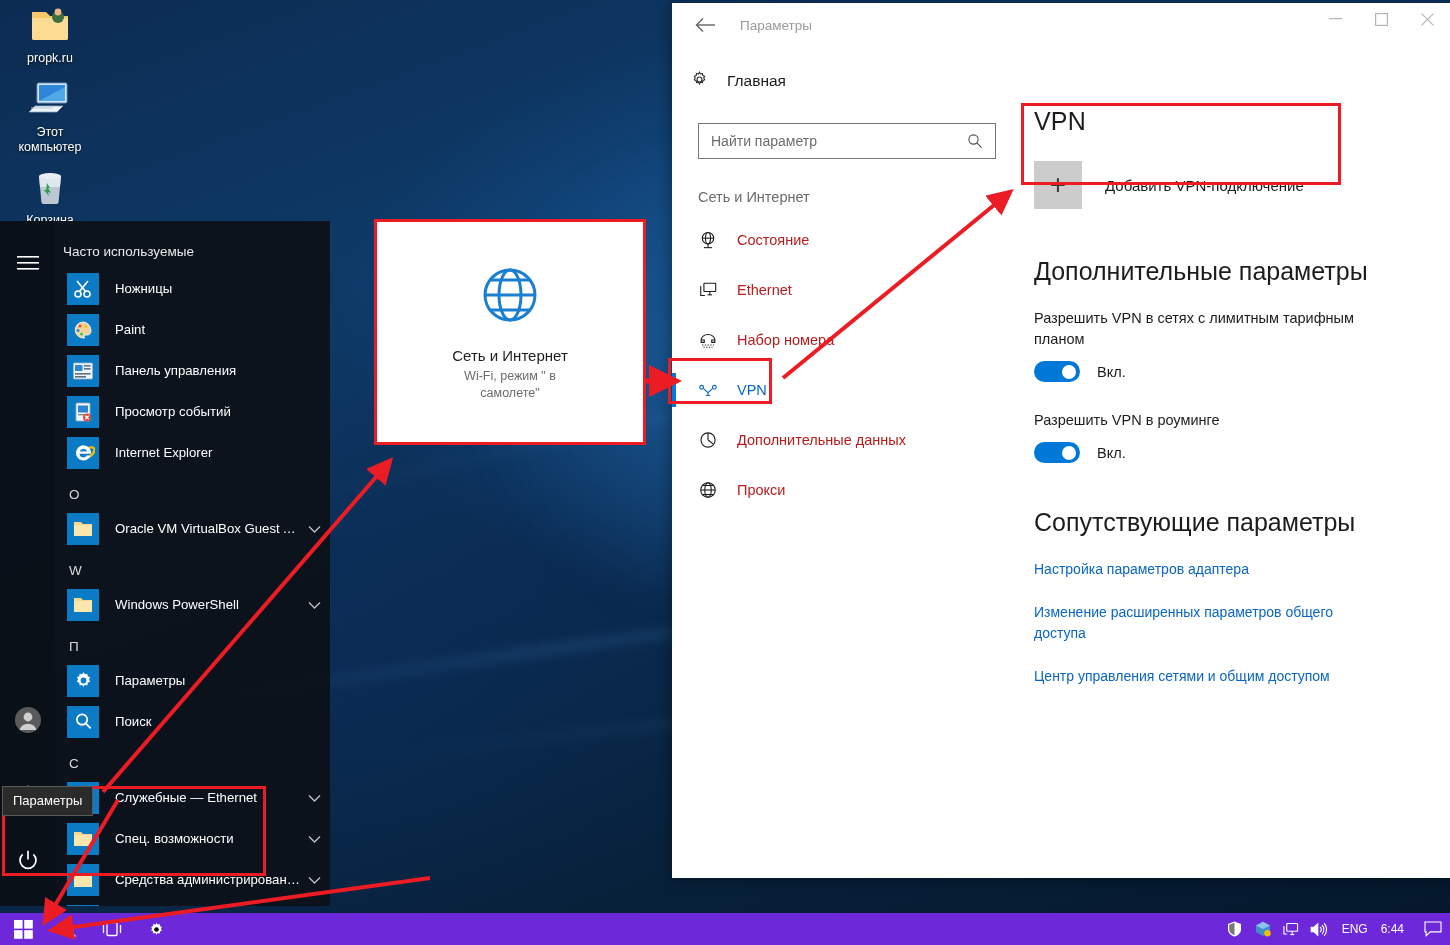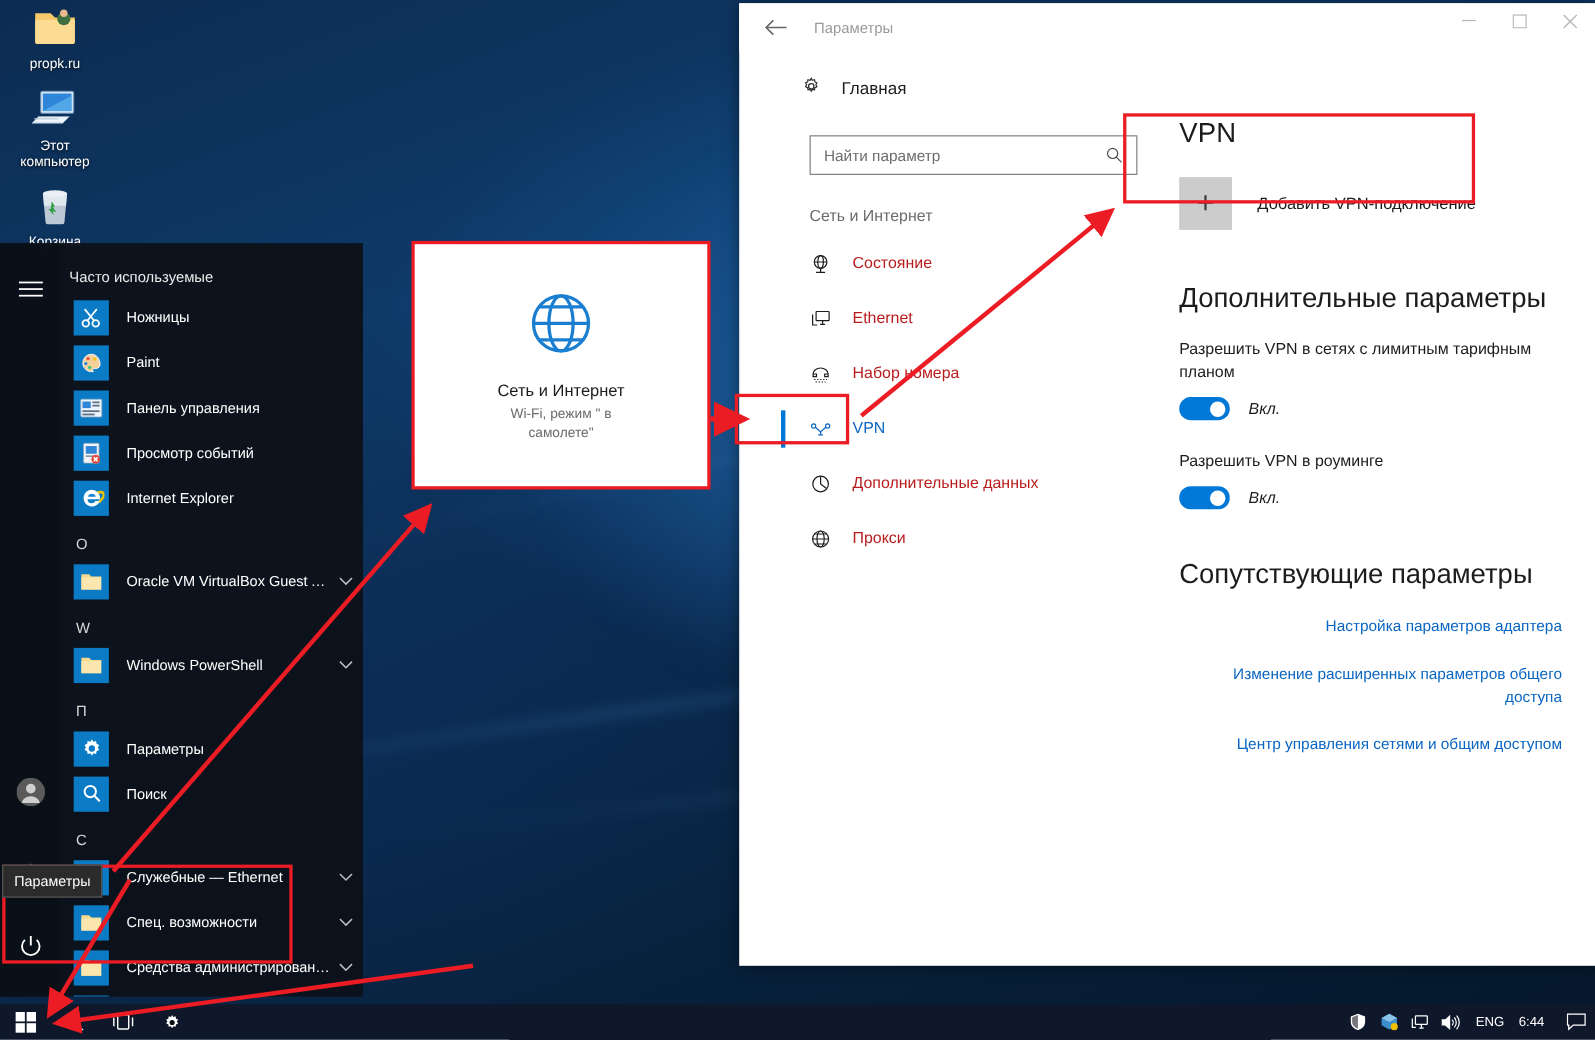--- a/index.html
+++ b/index.html
@@ -134,21 +134,21 @@
   #back-btn {
     width: 48px; height: 32px; margin-left: 10px;
     display: flex; align-items: center; justify-content: center;
   }
   #title-text {
     font-size: 13.5px; color: #9a9a9a; margin-left: 10px;
   }
   .wincontrols { position: absolute; right: 0; top: 0; display: flex; }
   .wc { width: 46px; height: 32px; display:flex; align-items:center; justify-content:center; }
 
-  #settings-body { display: flex; height: 831px; padding-left: 38px; }
+  #settings-body { display: flex; height: 831px; }
 
   
   #nav {
     width: 342px; flex: 0 0 342px; padding-left: 14px; padding-top: 14px;
   }
   #home-row { display: flex; align-items: center; height: 40px; padding-left: 4px; }
   #home-row .home-label { font-size: 15.5px; color: #1c1c1c; margin-left: 18px; }
   #search-box {
     position: relative; margin: 22px 18px 0 12px; height: 36px;
     border: 1px solid #767676; background: #ffffff;
@@ -187,42 +187,41 @@
     display: flex; align-items: center; justify-content: center;
     font-size: 28px; color: #3a3a3a; line-height: 1;
   }
   #add-vpn-row .av-label { font-size: 15px; color: #1c1c1c; margin-left: 23px; }
 
   .sec-head {
     font-size: 25px; font-weight: normal; color: #1c1c1c;
     margin-top: 45px; margin-bottom: 22px;
   }
   .opt-label { font-size: 14.5px; color: #1c1c1c; line-height: 21px; max-width: 352px; margin-top: 12px; }
-  .toggle-row { display: flex; align-items: center; margin-top: 11px; margin-bottom: 28px; font-style: italic; }
+  .toggle-row { display: flex; align-items: center; margin-top: 11px; margin-bottom: 28px; }
   .switch {
     width: 46px; height: 21px; border-radius: 11px; background: #0078d7;
     position: relative; flex: 0 0 46px;
   }
   .switch .knob {
     position: absolute; right: 4px; top: 3.5px;
     width: 14px; height: 14px; border-radius: 50%; background: #ffffff;
   }
   .toggle-row .tg-state { font-size: 14.5px; color: #1c1c1c; margin-left: 17px; }
 
   .rel-link {
     display: block; font-size: 14px; color: #0a66c2;
     line-height: 21px; margin-bottom: 22px; max-width: 350px;
     text-decoration: none;
-    text-align: right;
   }
 
   
   #taskbar {
     position: absolute; left: 0; bottom: 0; width: 1450px; height: 32px;
-    background: #0f172a;
+    background: #6d28d9;
     display: flex; align-items: center;
   }
   #tb-start { width: 46px; height: 32px; display:flex; align-items:center; justify-content:center; }
   .tb-btn { width: 44px; height: 32px; display:flex; align-items:center; justify-content:center; }
   #tray { position: absolute; right: 0; top: 0; height: 32px; display: flex; align-items: center; }
   .tray-ic { width: 28px; height: 32px; display:flex; align-items:center; justify-content:center; }
   #tray-lang { font-size: 12px; color: #ffffff; padding: 0 9px; }
   #tray-clock { font-size: 12px; color: #ffffff; padding: 0 12px 0 4px; }
   #tray-action { width: 34px; height: 32px; display:flex; align-items:center; justify-content:center; }
 

